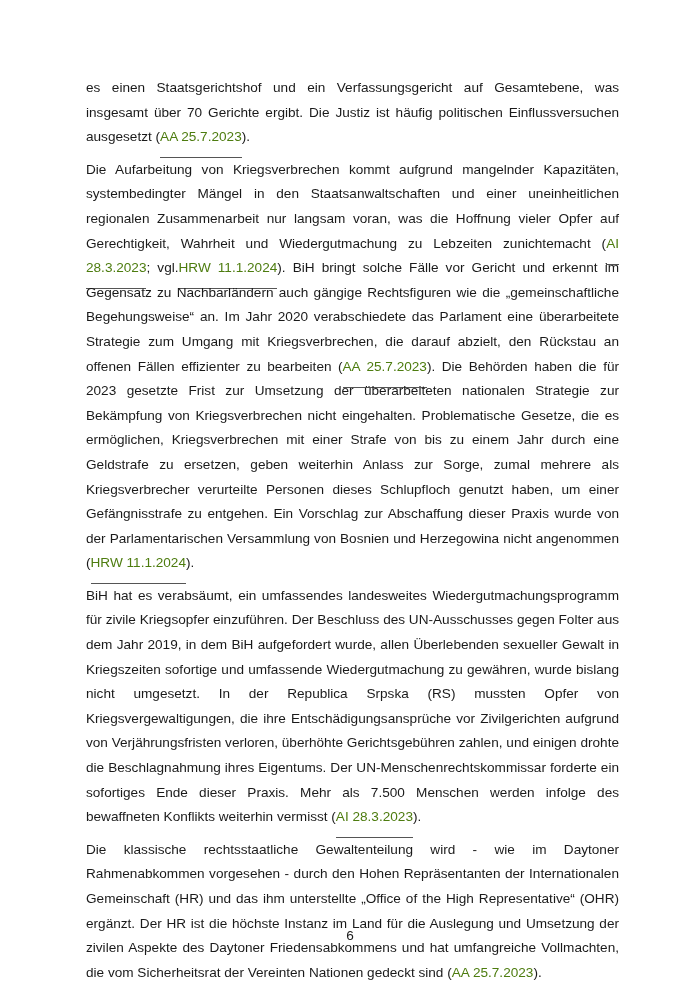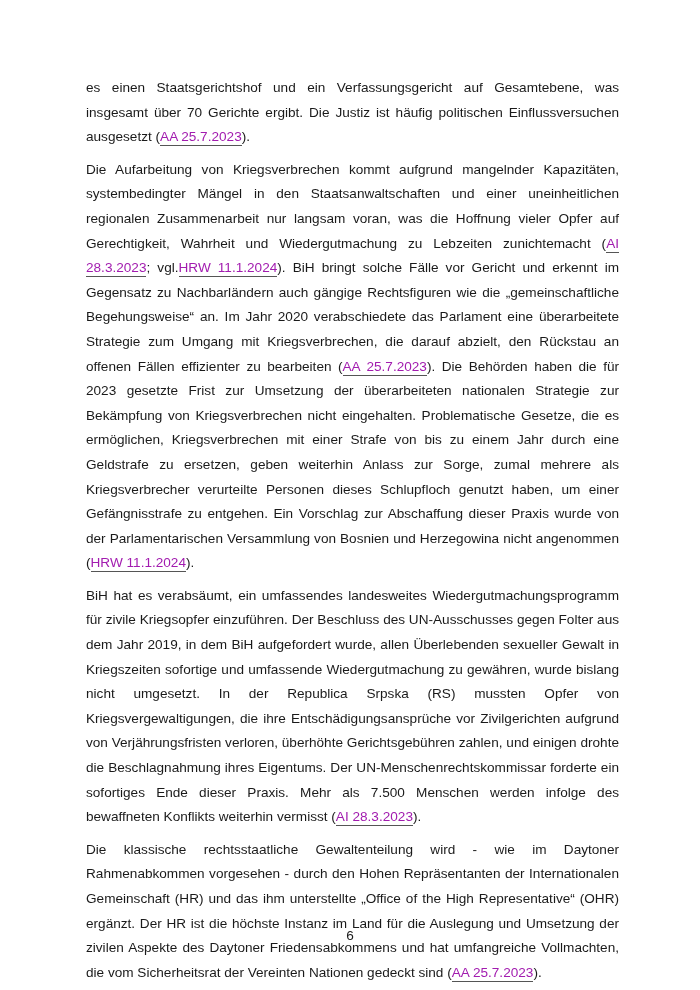--- a/index.html
+++ b/index.html
@@ -6,22 +6,22 @@
   body {
     width: 700px; height: 990px; position: relative; overflow: hidden;
     font-family: "Liberation Sans", sans-serif; color: #1a1a1a;
   }
   .page { position: absolute; left: 86px; top: 76px; width: 533px; }
   .para {
     font-size: 13.6px; line-height: 24.6px; text-align: justify;
     margin: 0 0 8px 0; hyphens: manual;
   }
   .cite {
-    text-decoration: none; color: #a21caf;
-    border-bottom: 1px solid #555; padding-bottom: 1px;
+    text-decoration: none; color: #4d7c0f;
+    border-bottom: 1px solid #555; padding-bottom: 13px;
   }
   .page-number {
     position: absolute; top: 928px; left: 0; width: 700px; text-align: center;
     font-size: 13.6px;
   }
 </style>
 </head>
 <body>
 
 <div class="page">

